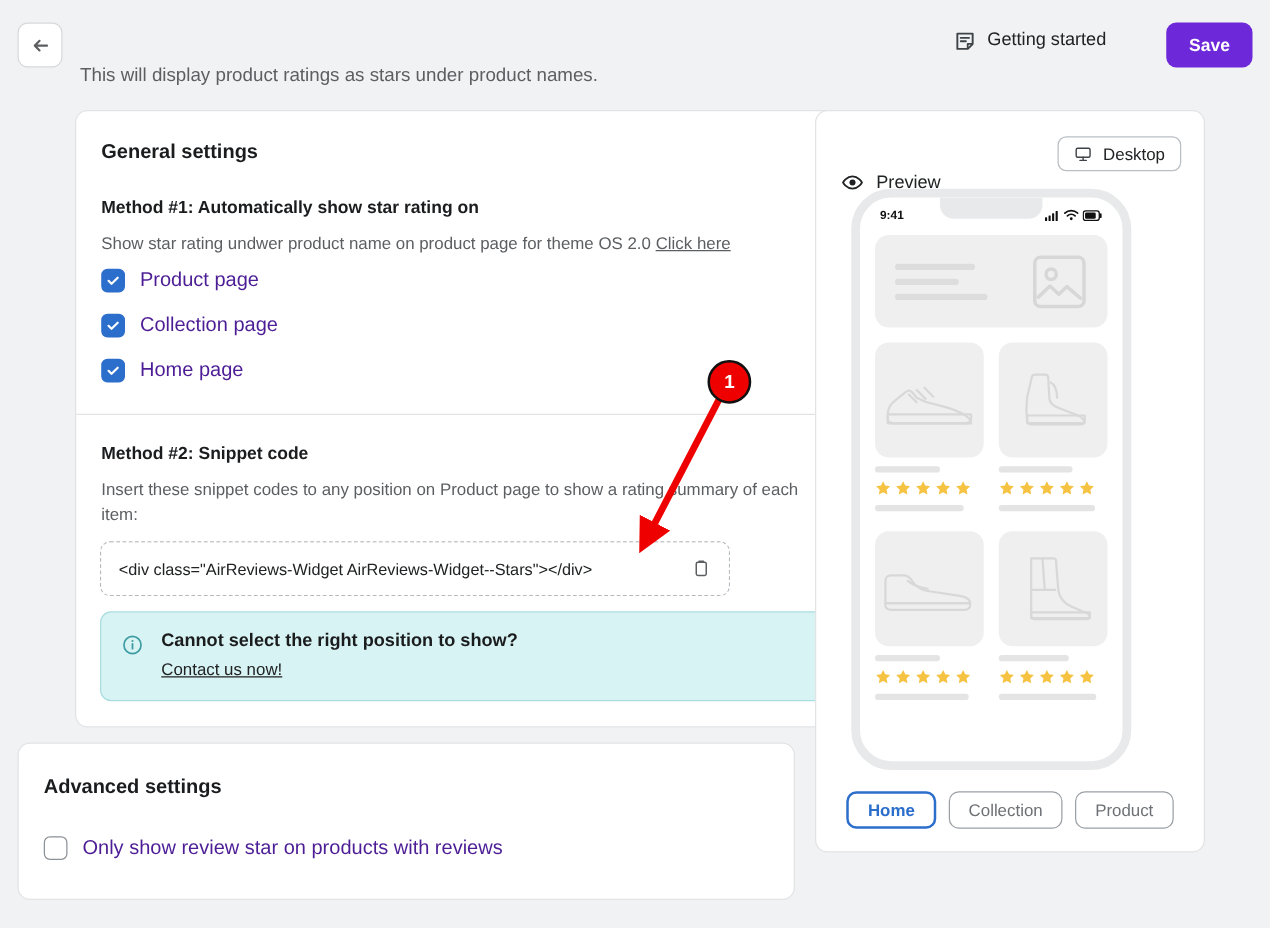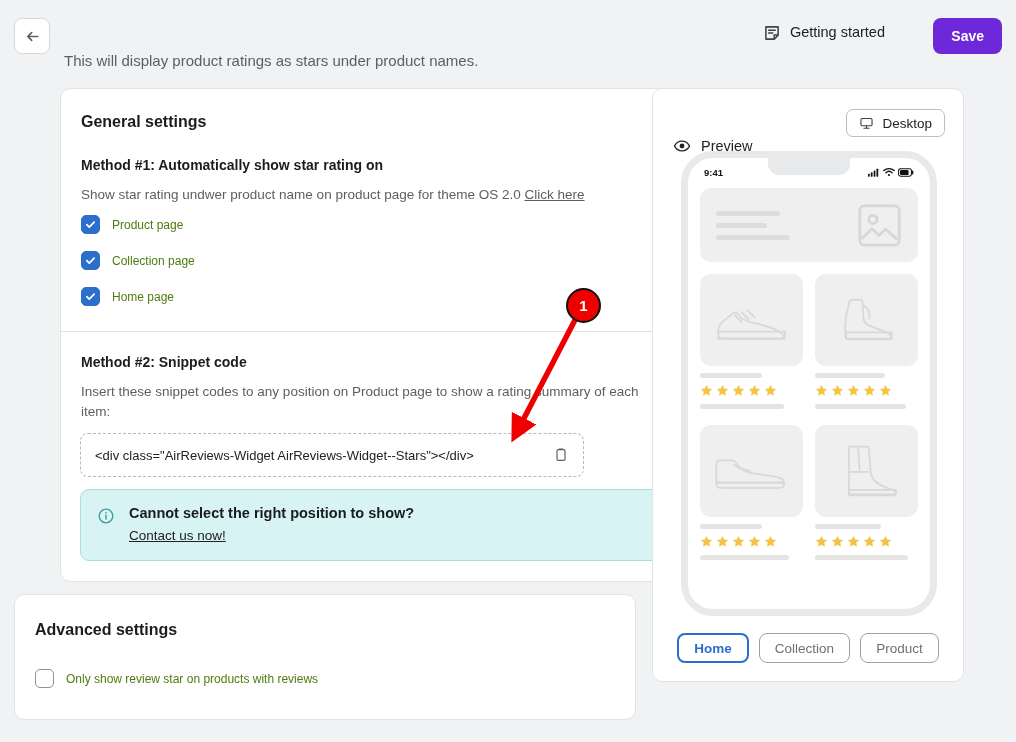--- a/index.html
+++ b/index.html
@@ -64,21 +64,21 @@
   .divider { position: absolute; left: 0; width: 100%; height: 1px; background: #E1E3E5; }
 
   
   .cb-row { display: flex; align-items: center; gap: 12px; cursor: pointer; }
   .cb {
     width: 19px; height: 19px; border-radius: 5px; flex: none;
     display: flex; align-items: center; justify-content: center;
   }
   .cb.on  { background: #2C6ECB; border: 1px solid #2C6ECB; }
   .cb.off { background: #fff; border: 1.6px solid #8C9196; }
-  .cb-lbl { font-size: 12px; color: #4d7c0f; }
+  .cb-lbl { font-size: 16px; color: #4c1d95; }
 
   
   .snippet {
     position: absolute; left: 33px; top: 432px; width: 504px; height: 44px;
     border: 1.4px dashed #B5B9BD; border-radius: 8px; background: #fff;
     display: flex; align-items: center; padding: 0 14px;
   }
   .snippet code {
     font-family: "Liberation Sans", sans-serif;
     font-size: 13px; color: #202223; flex: 1; white-space: nowrap;
@@ -99,21 +99,21 @@
   .pv-label { font-size: 14.5px; color: #202223; }
   .device-btn {
     position: absolute; right: 18px; top: 20px;
     height: 28px; padding: 0 12px; border-radius: 7px;
     background: #fff; border: 1px solid #BABFC3;
     display: flex; align-items: center; gap: 8px;
     font-size: 13.5px; color: #202223; cursor: pointer;
   }
 
   .phone {
-    position: absolute; left: 28px; top: 62px; width: 256px; height: 465px;
+    position: absolute; left: 28px; top: 62px; width: 224px; height: 465px;
     background: #fff; border: 7px solid #E8E9EA; border-radius: 32px;
     overflow: hidden;
   }
   .notch {
     position: absolute; left: 50%; transform: translateX(-50%); top: 0;
     width: 82px; height: 17px; background: #E8E9EA;
     border-bottom-left-radius: 11px; border-bottom-right-radius: 11px;
   }
   .statusbar {
     position: absolute; left: 0; top: 0; width: 100%; height: 28px;

